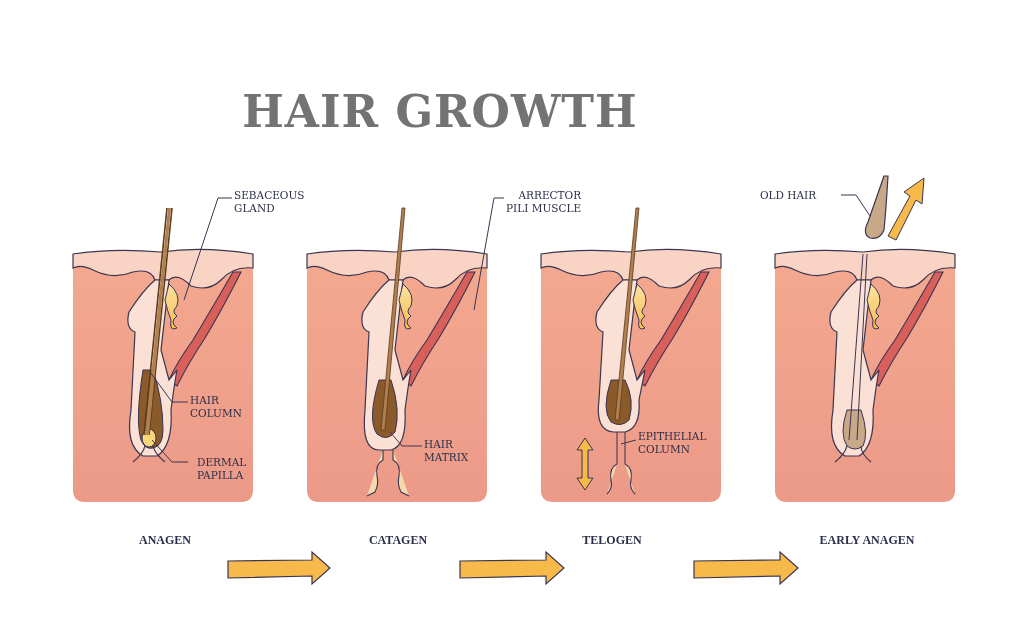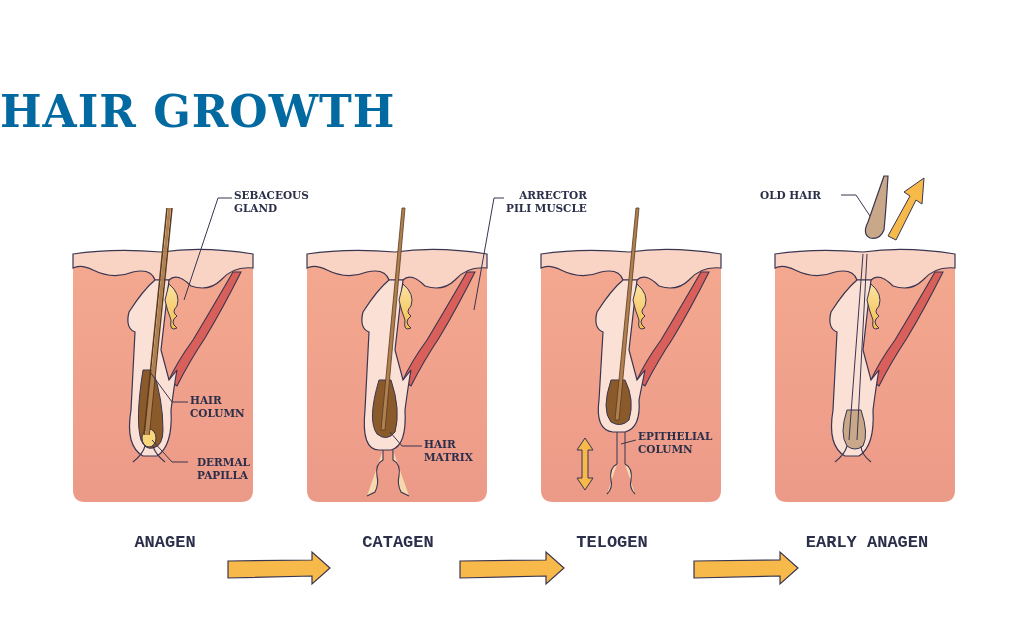--- a/index.html
+++ b/index.html
@@ -1,32 +1,32 @@
 <!DOCTYPE html>
 <html><head>
 <meta charset="utf-8">
 <style>
   html, body { margin: 0; padding: 0; }
   body {
     width: 1024px; height: 640px; background: #ffffff; position: relative; overflow: hidden;
     font-family: "DejaVu Serif", serif;
   }
   .title {
-    position: absolute; left: 0; top: 86px; width: 880px; 
+    position: absolute; left: 0; top: 86px; width: 880px; text-align: center;
     font-family: "DejaVu Serif", serif; font-weight: bold; font-size: 44px; letter-spacing: 1px;
-    color: #0369a1;
+    color: #737373;
   }
   svg.diagram { position: absolute; left: 0; top: 0; }
   .lbl {
-    position: absolute; font-family: "DejaVu Serif", serif; font-weight: bold;
+    position: absolute; font-family: "DejaVu Serif", serif; font-weight: normal;
     font-size: 10.5px; line-height: 13px; color: #2c2f4a; white-space: nowrap;
   }
   .stage {
-    position: absolute; font-family: Liberation Mono, monospace; font-weight: bold;
-    font-size: 17px; color: #2c2f4a; white-space: nowrap; text-align: center;
+    position: absolute; font-family: Liberation Serif, serif; font-weight: bold;
+    font-size: 12px; color: #2c2f4a; white-space: nowrap; text-align: center;
   }
 </style>
 </head>
 <body>
 
 <div class="title">HAIR GROWTH</div>
 
 <svg class="diagram" width="1024" height="640" viewBox="0 0 1024 640">
   <defs>
     <linearGradient id="derm" x1="0" y1="0" x2="0" y2="1">

